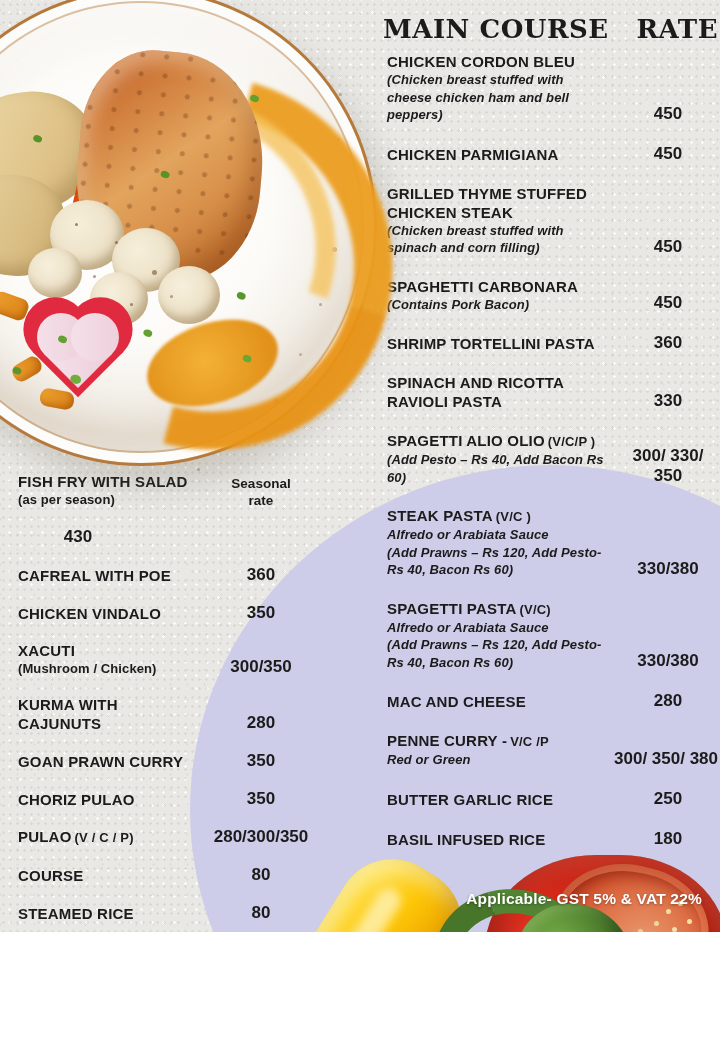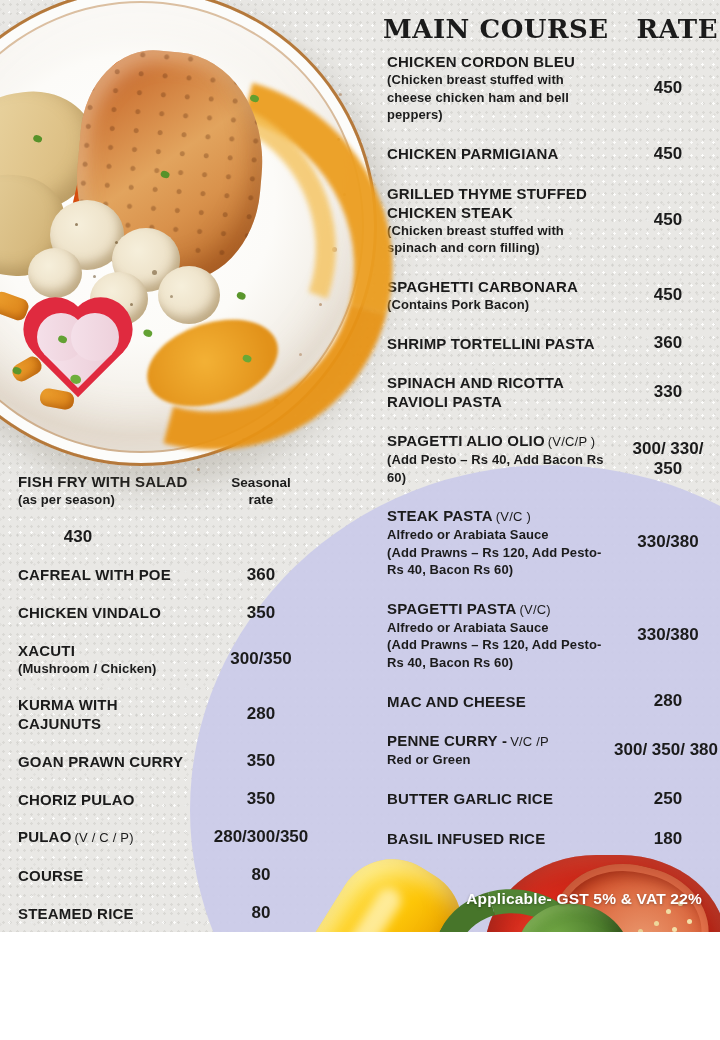--- a/index.html
+++ b/index.html
@@ -17,27 +17,27 @@
   .circle{position:absolute;left:190px;top:465px;width:720px;height:690px;border-radius:50%;
     background:rgba(203,203,233,0.95);}
 
   
   .menu-header{position:absolute;left:383px;top:14px;width:335px;display:flex;
     justify-content:space-between;align-items:baseline;
     font-family:"DejaVu Serif",serif;font-weight:bold;font-size:26px;letter-spacing:0.5px;}
   .col{position:absolute;}
   .right-col{left:387px;top:52px;width:331px;}
   .left-col{left:18px;top:472px;width:303px;}
-  .row{display:flex;align-items:center;gap:10px;}
+  .row{display:flex;align-items:flex-end;gap:10px;}
   .right-col .row{margin-bottom:20px;}
   .left-col .row{margin-bottom:18px;}
   .nm{flex:1 1 auto;font-size:15px;font-weight:700;line-height:19px;letter-spacing:0.2px;}
-  .tag{font-size:13px;font-weight:400;margin-left:3px;letter-spacing:0.2px;}
+  .tag{font-size:13px;font-weight:700;margin-left:3px;letter-spacing:0.2px;}
   .sub{font-size:13px;font-weight:600;line-height:17.5px;white-space:pre-line;letter-spacing:0.1px;}
-  .right-col .sub{max-width:228px;}
+  .right-col .sub{max-width:228px;font-style:italic;}
   .price{flex:0 0 auto;min-width:100px;max-width:140px;text-align:center;font-size:17px;
     font-weight:700;line-height:20px;white-space:pre-line;padding-top:0;}
   .left-col .price{min-width:120px;}
   .price.small{font-size:13.5px;font-weight:600;line-height:17px;padding-top:2px;}
 
   .footer-note{position:absolute;right:18px;bottom:24px;color:#ffffff;font-size:15.5px;
     font-weight:700;letter-spacing:0.2px;text-shadow:0 1px 3px rgba(0,0,0,0.35);z-index:9;}
 
   
   .plate-wrap{position:absolute;left:-95px;top:-12px;width:472px;height:478px;z-index:2;}

